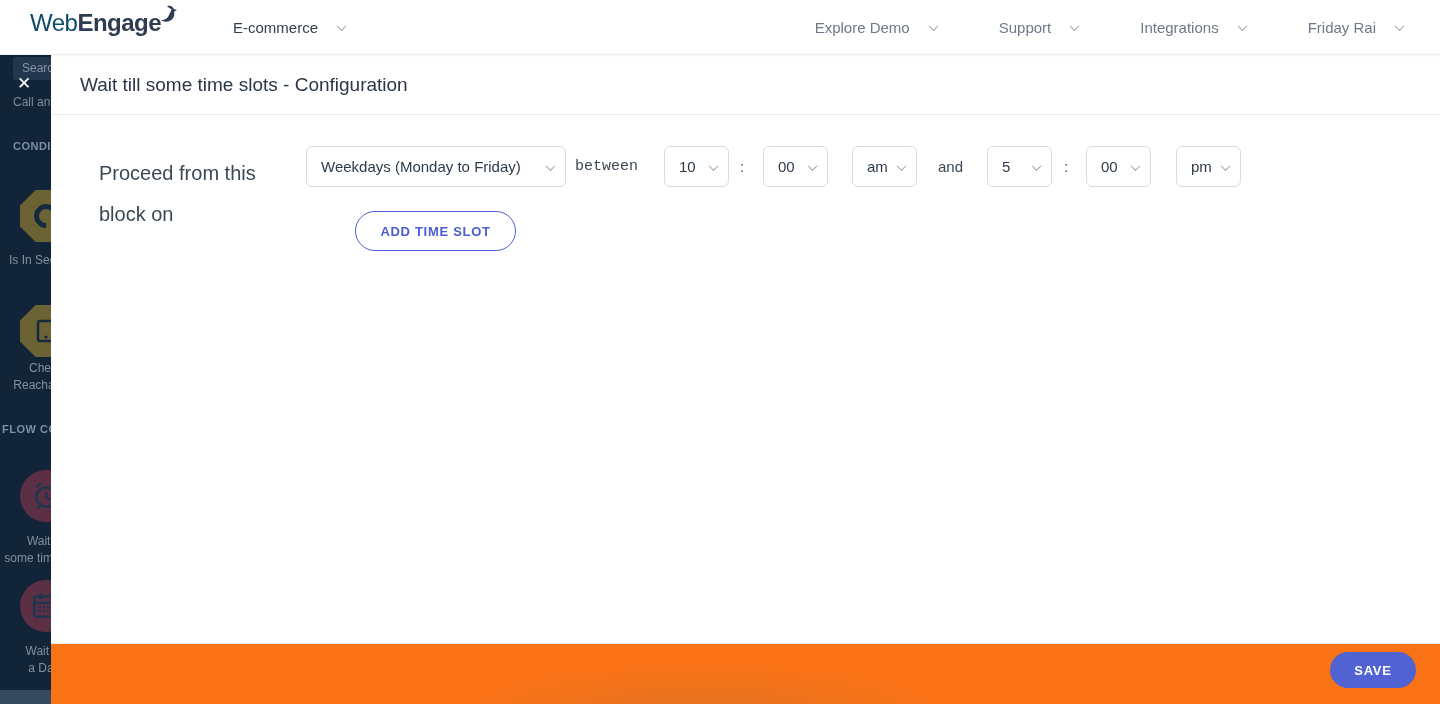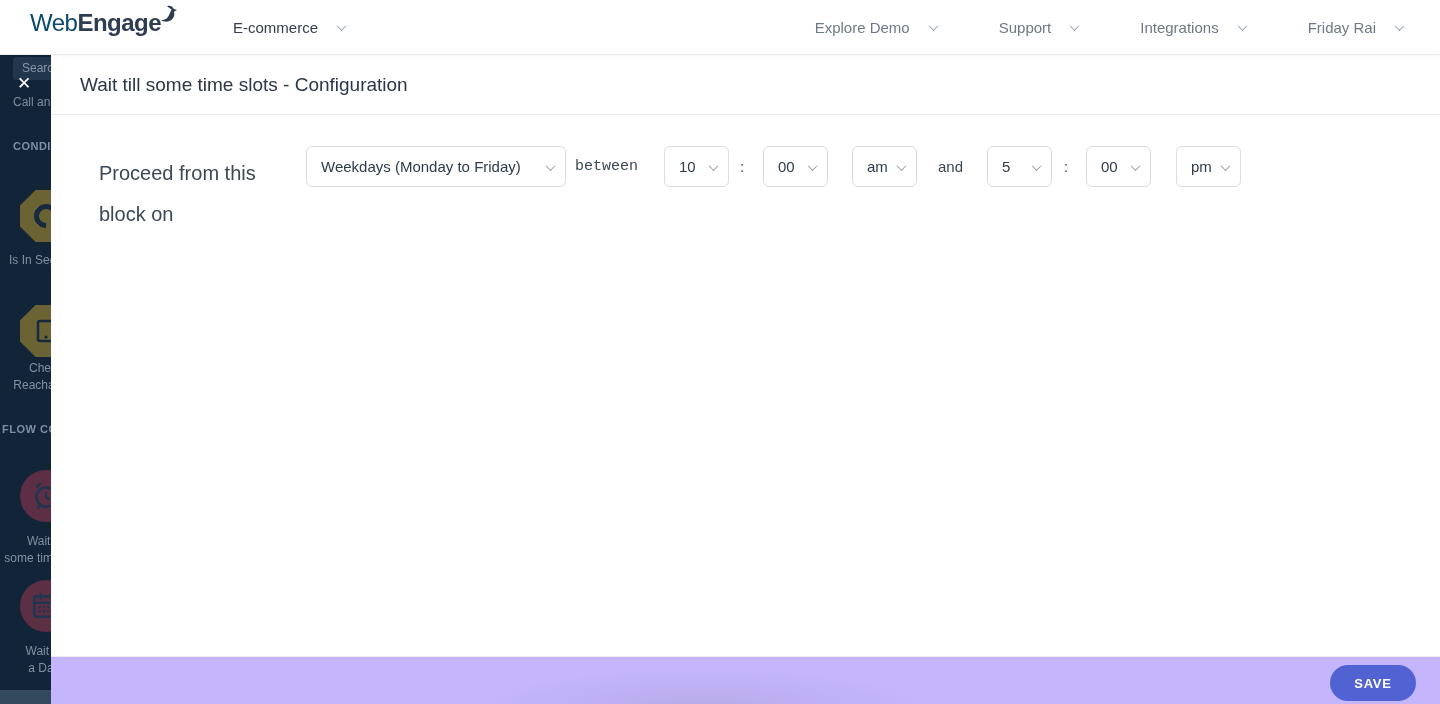--- a/index.html
+++ b/index.html
@@ -59,21 +59,21 @@
   .sel-sm{width:65px;}
   .inline-txt{position:absolute;top:91px;height:41px;line-height:41px;font-size:15px;color:var(--text);}
   .colon{position:absolute;top:91px;width:10px;height:41px;line-height:41px;text-align:center;
     font-size:15px;color:var(--text);}
 
   .add-slot-btn{position:absolute;left:304px;top:156px;width:161px;height:40px;border-radius:20px;
     border:1px solid var(--accent);background:#fff;color:var(--accent);font-size:13px;font-weight:700;
     letter-spacing:.7px;display:flex;align-items:center;justify-content:center;cursor:pointer;
     font-family:"Liberation Sans",sans-serif;}
 
-  .m-footer{position:absolute;left:0;bottom:0;width:100%;height:48px;background:#c4b5fd;
+  .m-footer{position:absolute;left:0;bottom:0;width:100%;height:61px;background:#f97316;
     border-top:1px solid var(--divider);}
   .footer-blob{position:absolute;left:396px;bottom:0;width:510px;height:48px;pointer-events:none;
     background:radial-gradient(60% 110% at 50% 105%,rgba(110,110,110,.14),rgba(255,255,255,0) 72%);}
   .save-btn{position:absolute;right:24px;top:8px;width:86px;height:36px;border-radius:18px;border:none;
     background:var(--accent-fill);color:#fff;font-size:13px;font-weight:700;letter-spacing:.8px;
     cursor:pointer;font-family:"Liberation Sans",sans-serif;}
 </style>
 </head>
 <body>
 
@@ -212,20 +212,21 @@
     <div class="colon" style="left:1010px;">:</div>
     <div class="sel sel-sm" style="left:1035px;">
       <span>00</span>
       <span class="chev"></span>
     </div>
     <div class="sel sel-sm" style="left:1125px;">
       <span>pm</span>
       <span class="chev"></span>
     </div>
 
+    <button class="add-slot-btn">ADD TIME SLOT</button>
 
     <div class="m-footer">
       <div class="footer-blob"></div>
       <button class="save-btn">SAVE</button>
     </div>
   </div>
 
 </div>
 
 </body></html>

